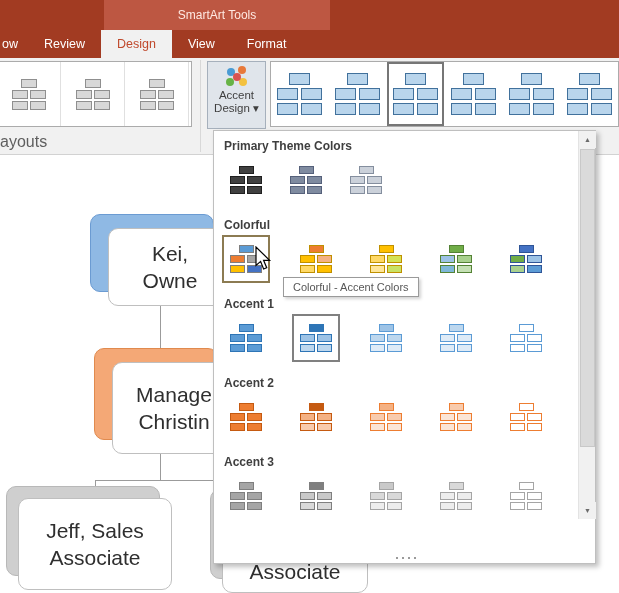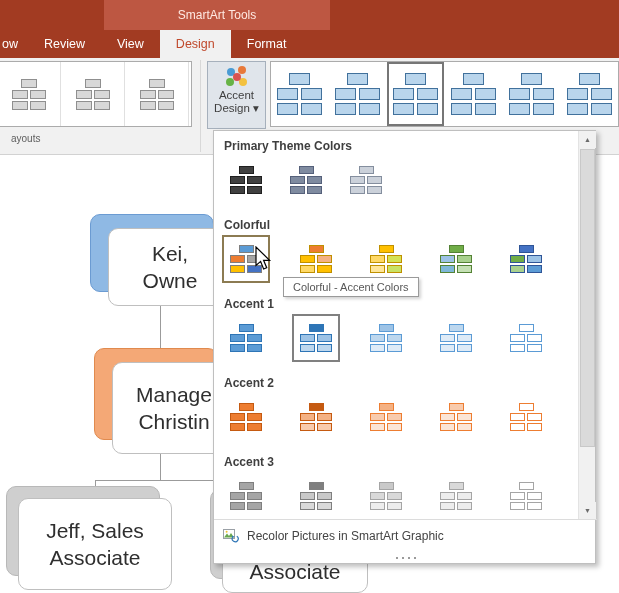--- a/index.html
+++ b/index.html
@@ -24,21 +24,21 @@
   #tabrow{position:absolute;left:0;top:30px;width:619px;height:28px;background:#a23b22;display:flex;z-index:3}
   .tab{color:#fff;font-size:12.5px;line-height:28px;padding:0 16px;cursor:default}
   .tab.partial{padding:0 10px 0 2px}
   .tab.active{background:#f1f1f1;color:#c0492c}
   #tellme{display:flex;align-items:center;gap:7px;margin-left:14px;color:#fff;font-size:12.5px}
 
   
   #ribbon{position:absolute;left:0;top:58px;width:619px;height:97px;background:#f1f1f1;border-bottom:1px solid #d2d2d2;z-index:2}
   #layout-gallery{position:absolute;left:-4px;top:3px;width:196px;height:66px;background:#fff;border:1px solid #ababab;display:flex}
   .ltile{width:64px;height:100%;display:flex;align-items:center;justify-content:center;border-right:1px solid #e0e0e0}
-  #layouts-label{position:absolute;left:11px;top:75px;font-size:10px;color:#5e5e5e}
+  #layouts-label{position:absolute;left:0;top:75px;font-size:16px;color:#5e5e5e}
   .vdiv{position:absolute;top:2px;width:1px;height:92px;background:#d8d8d8}
   #change-colors{position:absolute;left:207px;top:3px;width:59px;height:68px;background:#e0e5eb;border:1px solid #a6b0bc;
                  display:flex;flex-direction:column;align-items:center;font-size:11.5px;color:#3f3f3f;cursor:default}
   #cc-icon{position:relative;width:22px;height:24px;margin-top:3px;display:block}
   #cc-icon i{position:absolute;width:8px;height:8px;border-radius:50%}
   #style-gallery{position:absolute;left:270px;top:3px;width:349px;height:66px;background:#fff;border:1px solid #ababab;display:flex;overflow:hidden}
   .rtile{width:66px;height:100%;display:flex;align-items:center;justify-content:center;border:2px solid transparent}
   .rtile.sel{border-color:#767676}
 
   
@@ -112,22 +112,22 @@
 
 <div id="titlebar">
   <div id="ctx-header">
     <span>SmartArt Tools</span>
   </div>
 </div>
 
 <div id="tabrow">
   <div class="tab partial">ow</div>
   <div class="tab">Review</div>
+  <div class="tab active">Design</div>
   <div class="tab">View</div>
-  <div class="tab active">Design</div>
   <div class="tab">Format</div>
 </div>
 
 <div id="ribbon">
   <div id="layout-gallery">
       <div class="ltile">
         <span class="mc" style="gap: 2px;">
           <i style="width: 16px; height: 9px; background: rgb(216, 216, 216); border: 1px solid rgb(143, 143, 143);"></i>
           <span class="mcr" style="gap: 2px;">
             <i style="width: 16px; height: 9px; background: rgb(216, 216, 216); border: 1px solid rgb(143, 143, 143);"></i>
@@ -578,30 +578,20 @@
             </span>
           </span>
         </div>
       </div>
     </div>
   <div id="dd-scrollbar">
     <div class="sb-arrow" id="sb-up">▲</div>
     <div id="sb-thumb"></div>
     <div class="sb-arrow" id="sb-down">▼</div>
   </div>
-  <div id="dd-footer">
-    <svg width="16" height="15" viewBox="0 0 16 15">
-      <rect x="0.5" y="1.5" width="11" height="9" fill="#fff" stroke="#9aa0a6"></rect>
-      <path d="M1 9.5 L4 5.5 L6 8 L8 5 L11 9.5 Z" fill="#6aa84f"></path>
-      <circle cx="3.6" cy="3.8" r="1" fill="#f1c232"></circle>
-      <path d="M13.8 8.2 a3 3 0 1 1 -4.2 1" fill="none" stroke="#2e75b6" stroke-width="1.2"></path>
-      <path d="M8.6 7.6 l1 2.2 2.2 -1 z" fill="#2e75b6"></path>
-    </svg>
-    <span>Recolor Pictures in SmartArt Graphic</span>
-  </div>
   <div id="dd-grip">
       <i></i>
       <i></i>
       <i></i>
       <i></i>
     </div>
 </div>
 
 <div id="tooltip">
   <span>Colorful - Accent Colors</span>

